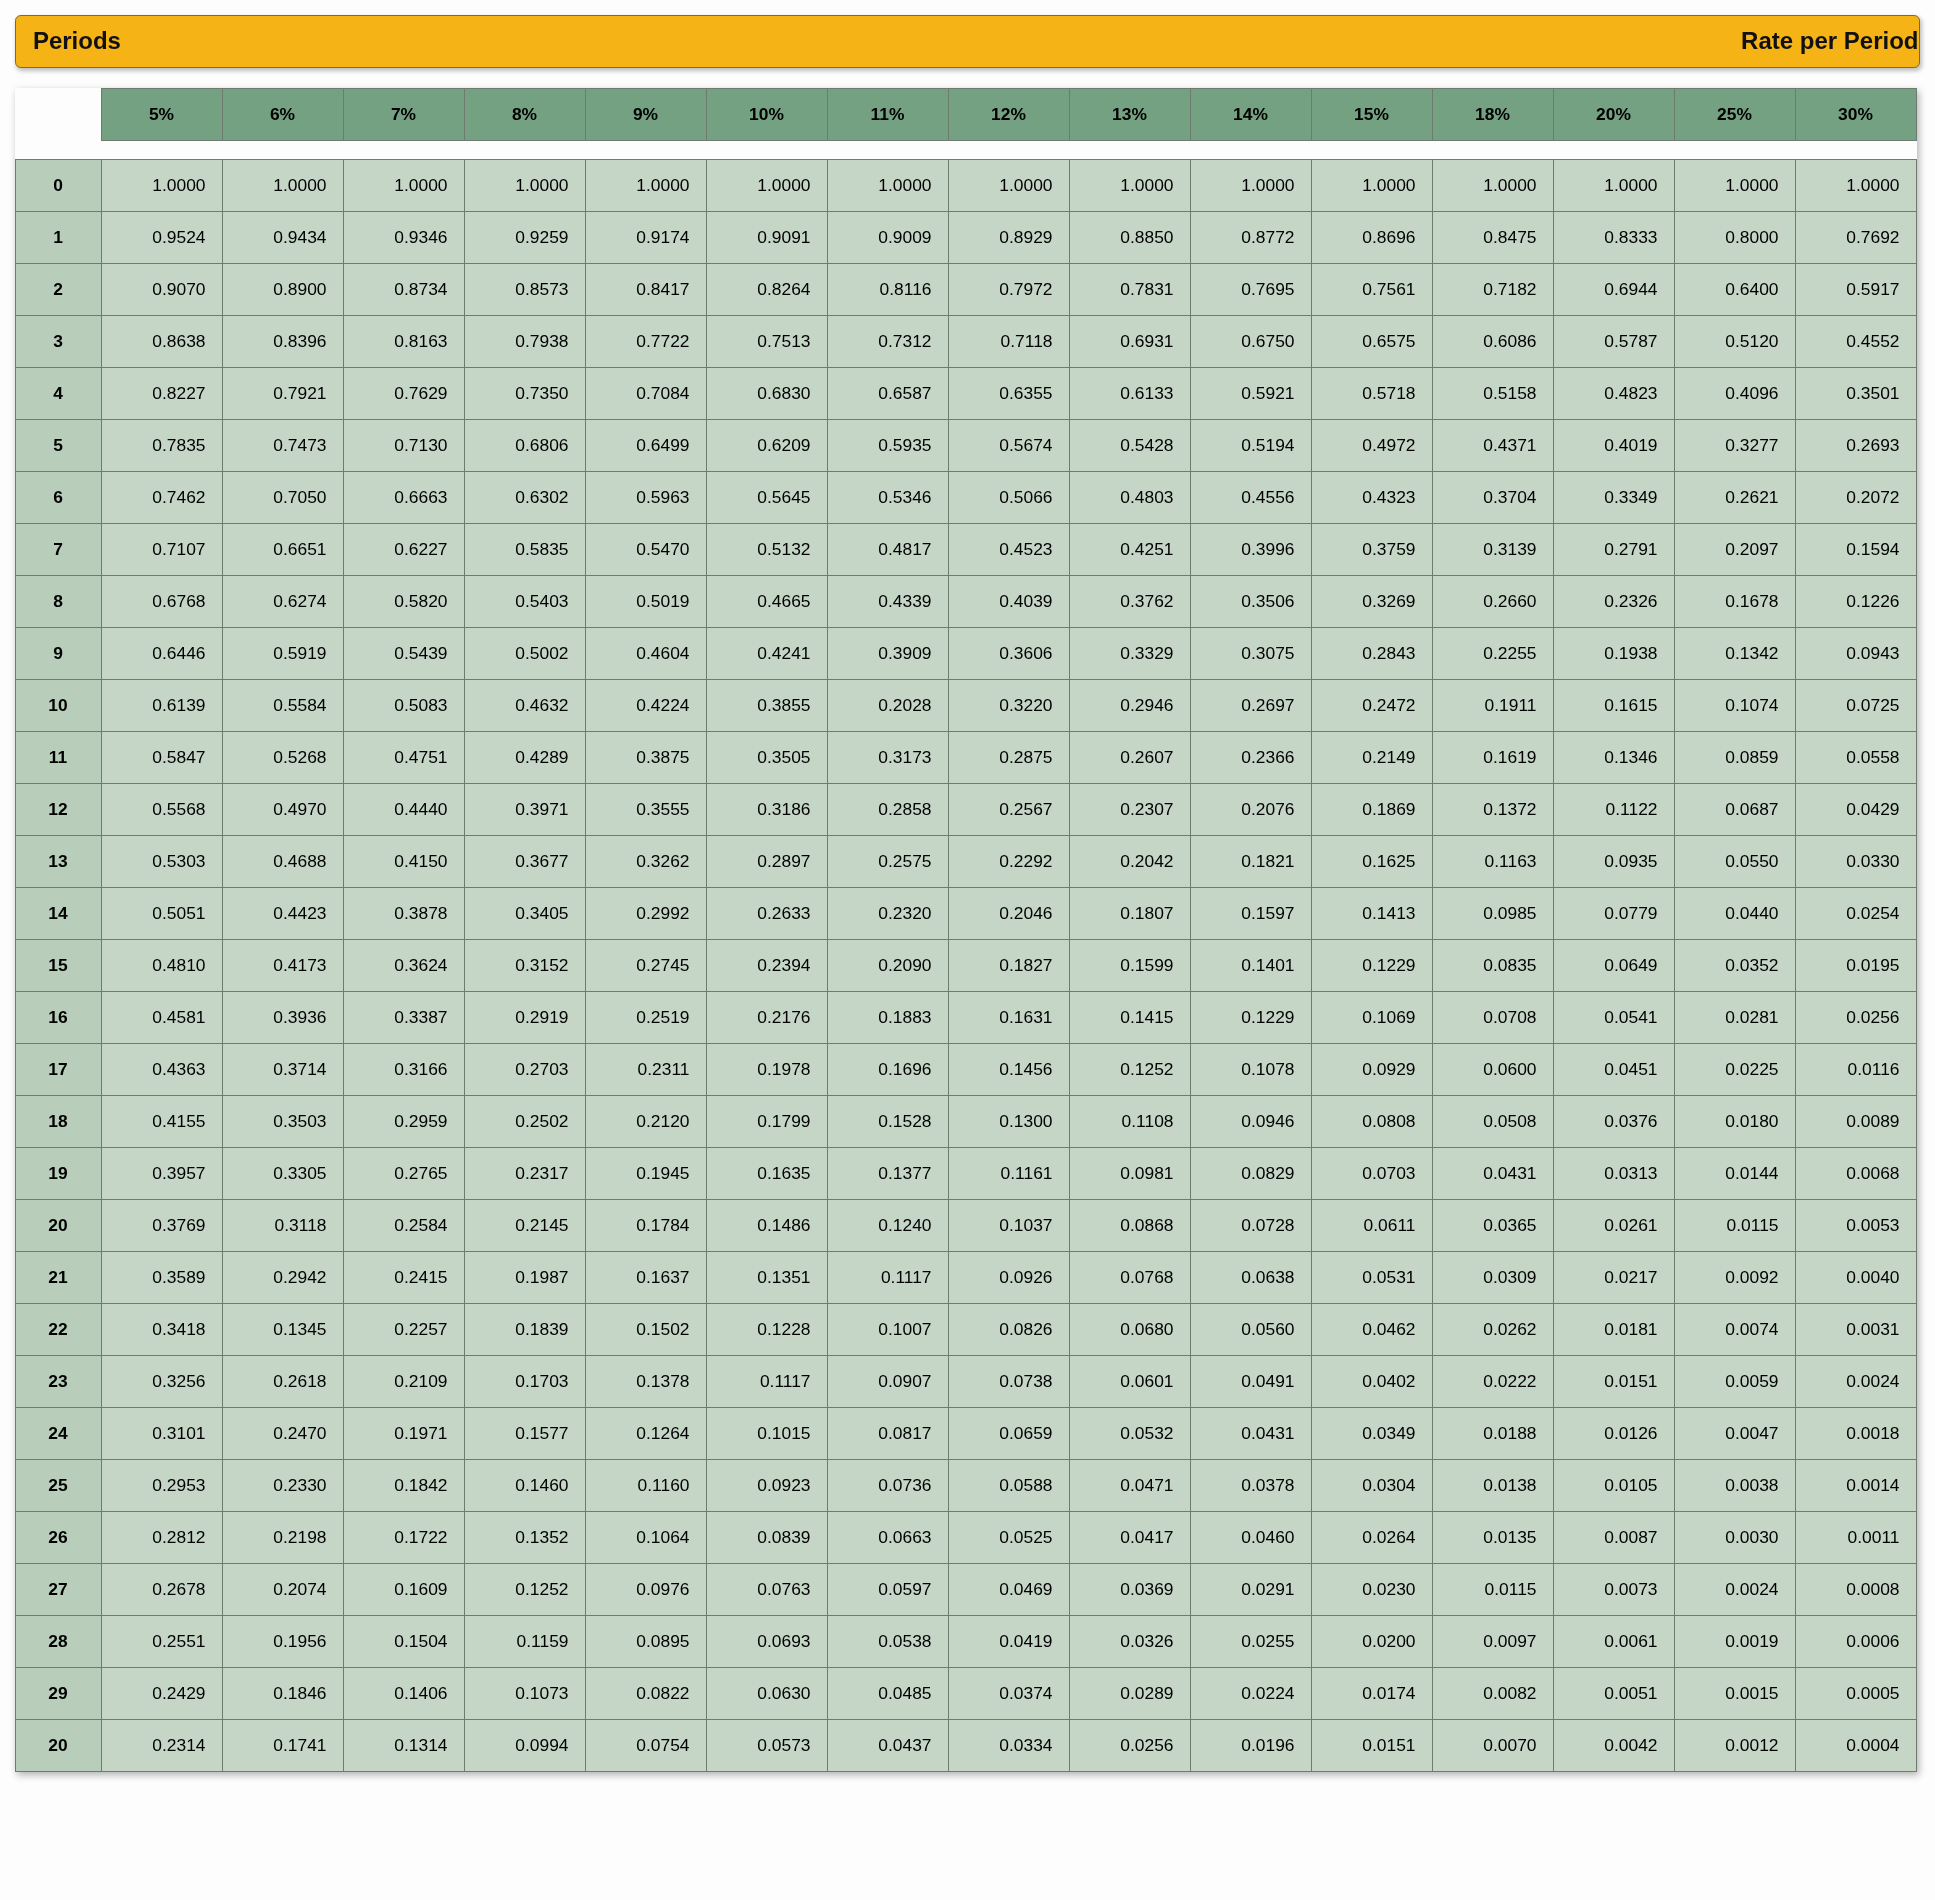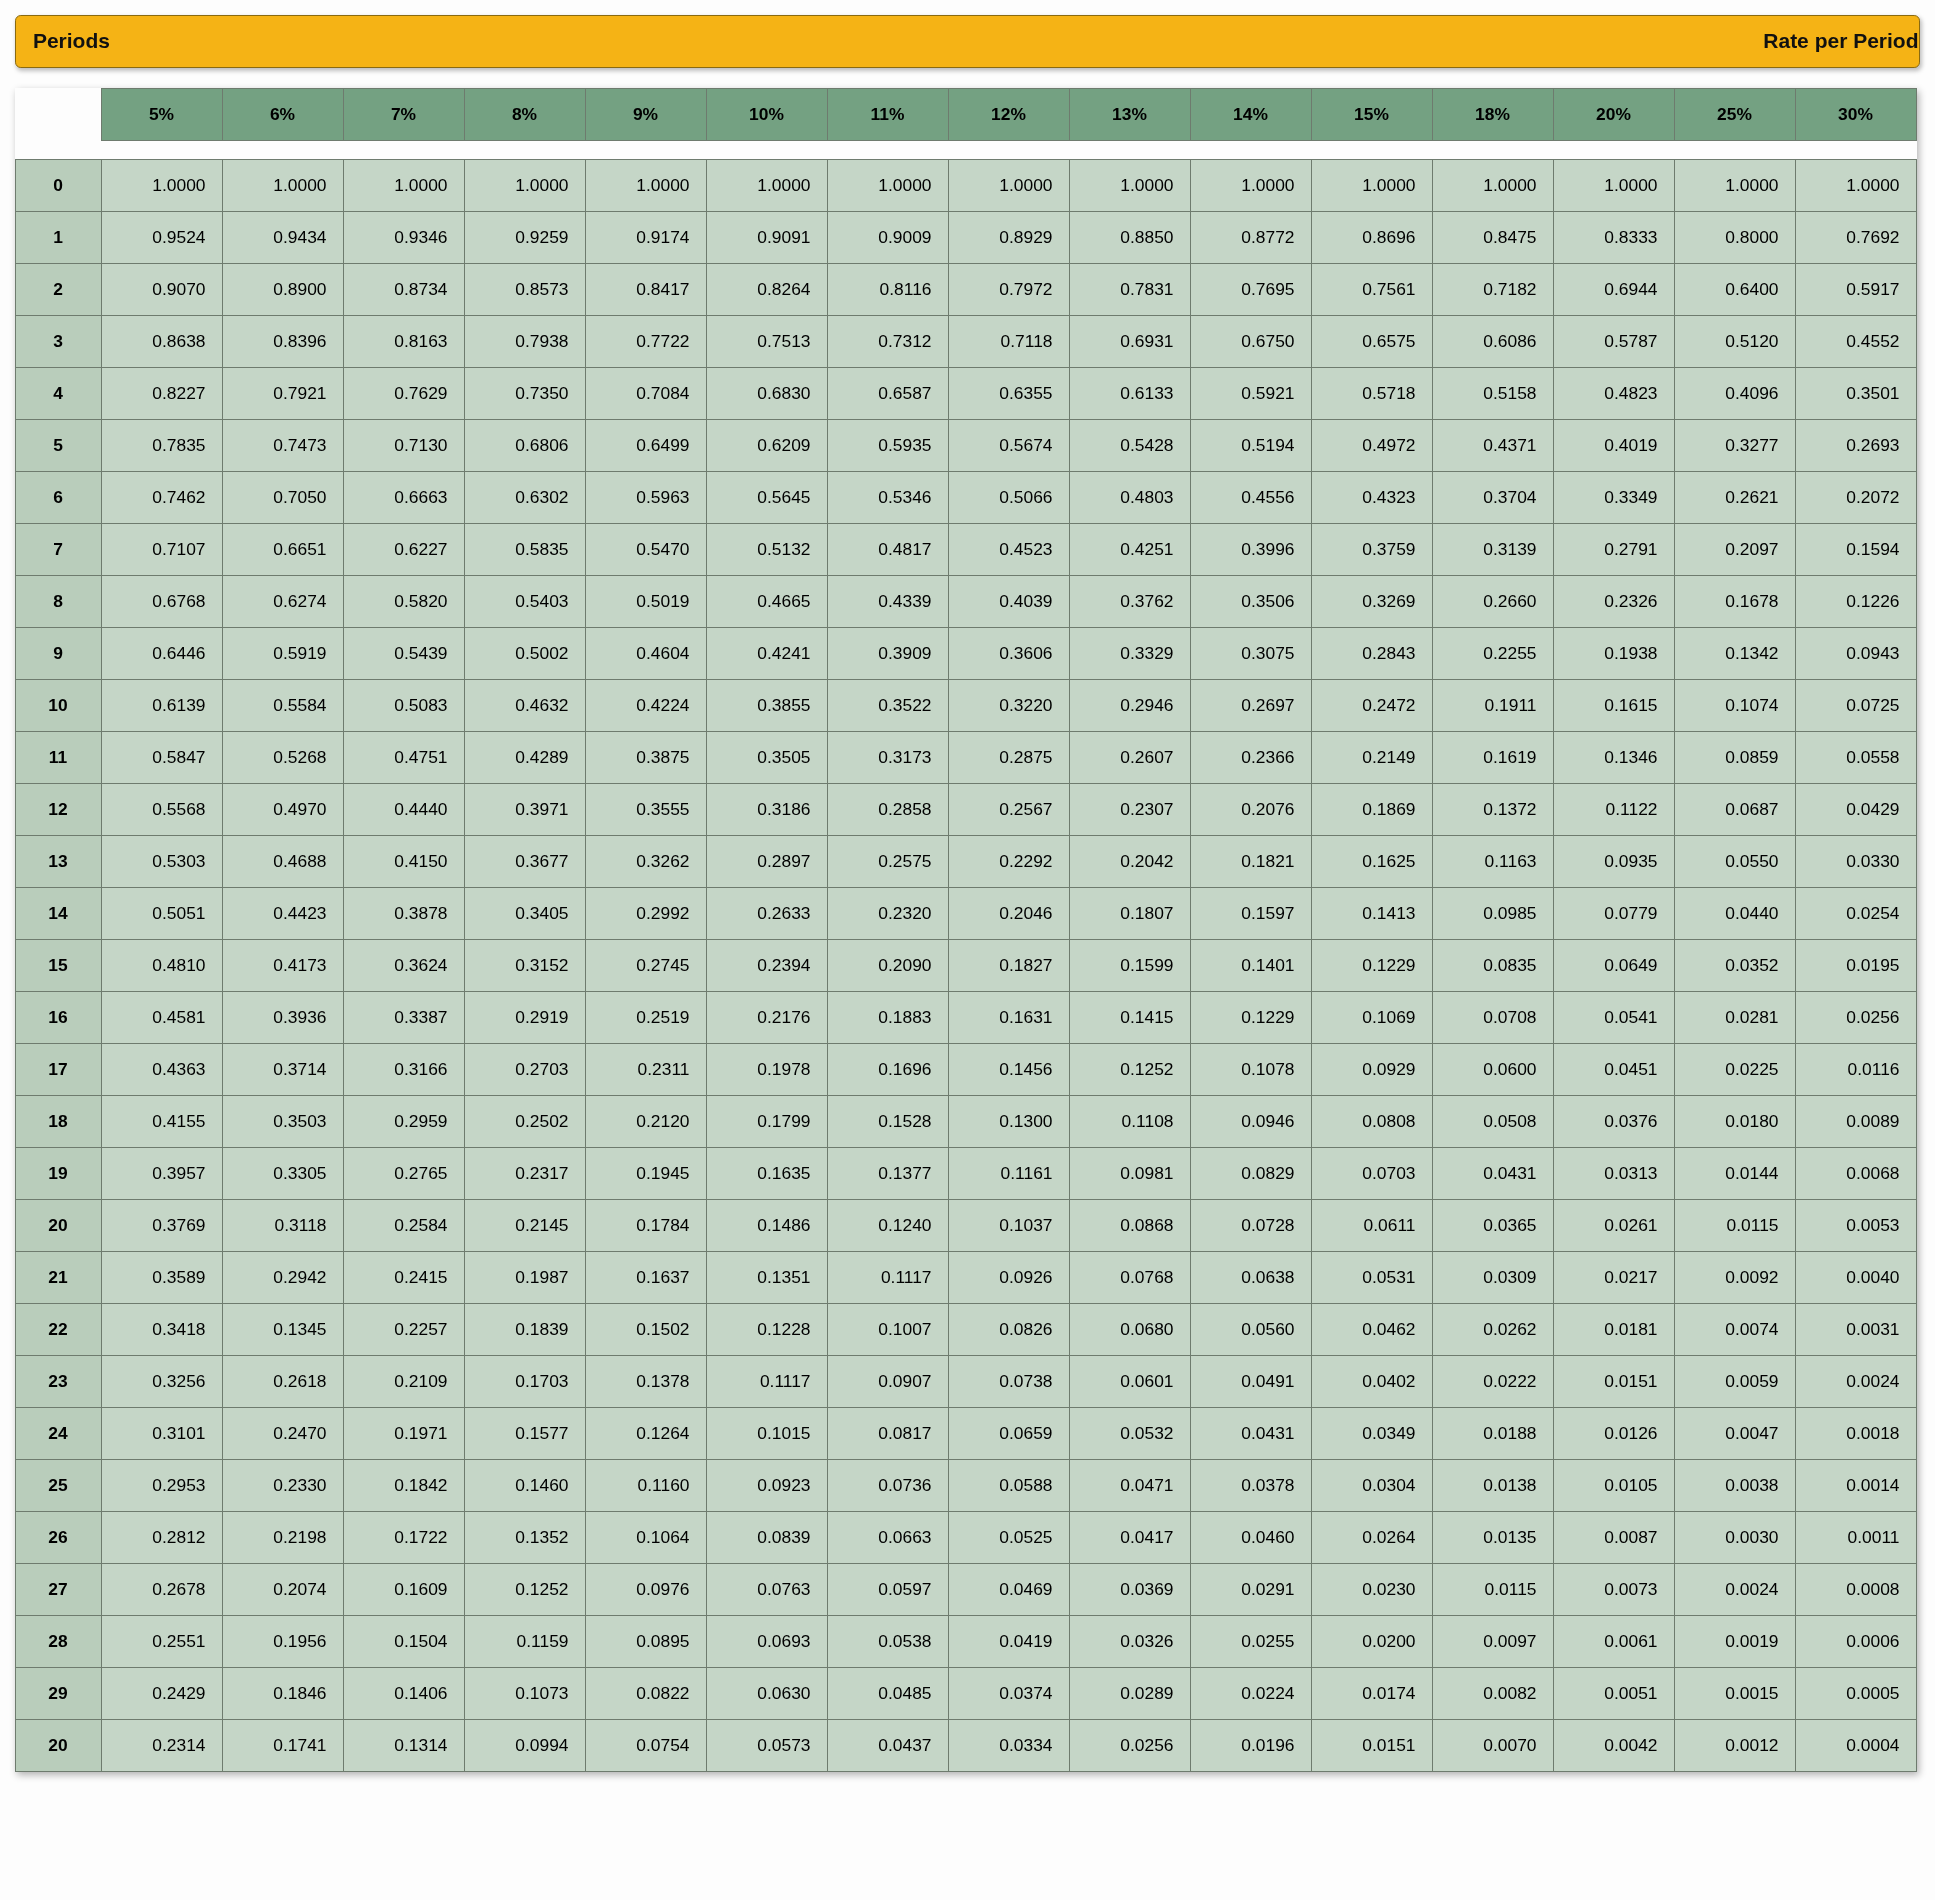--- a/index.html
+++ b/index.html
@@ -12,21 +12,21 @@
     width: 1905px;
   }
   .header-bar {
     background: #f5b315;
     border: 1.5px solid #8a6a10;
     border-radius: 5.8px;
     height: 51px;
     display: flex;
     align-items: center;
     position: relative;
-    font-size: 21px;
+    font-size: 24px;
     font-weight: bold;
     color: #111;
     margin-bottom: 20.4px;
     box-shadow: 1.5px 2.2px 4.4px rgba(0,0,0,0.25);
   }
   .header-bar .left {
     position: absolute;
     left: 17.4px;
   }
   .header-bar .center {
@@ -304,21 +304,21 @@
           <td class="val">0.0943</td>
         </tr>
         <tr>
           <th class="period">10</th>
           <td class="val">0.6139</td>
           <td class="val">0.5584</td>
           <td class="val">0.5083</td>
           <td class="val">0.4632</td>
           <td class="val">0.4224</td>
           <td class="val">0.3855</td>
-          <td class="val">0.3522</td>
+          <td class="val">0.2028</td>
           <td class="val">0.3220</td>
           <td class="val">0.2946</td>
           <td class="val">0.2697</td>
           <td class="val">0.2472</td>
           <td class="val">0.1911</td>
           <td class="val">0.1615</td>
           <td class="val">0.1074</td>
           <td class="val">0.0725</td>
         </tr>
         <tr>

